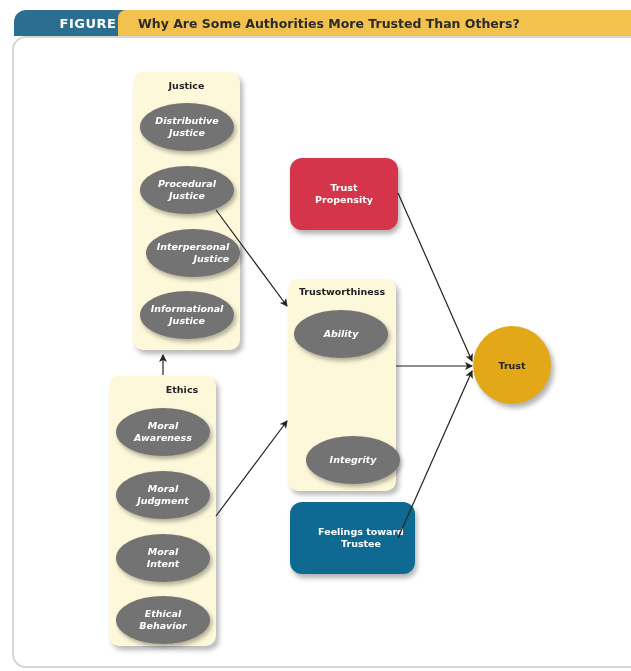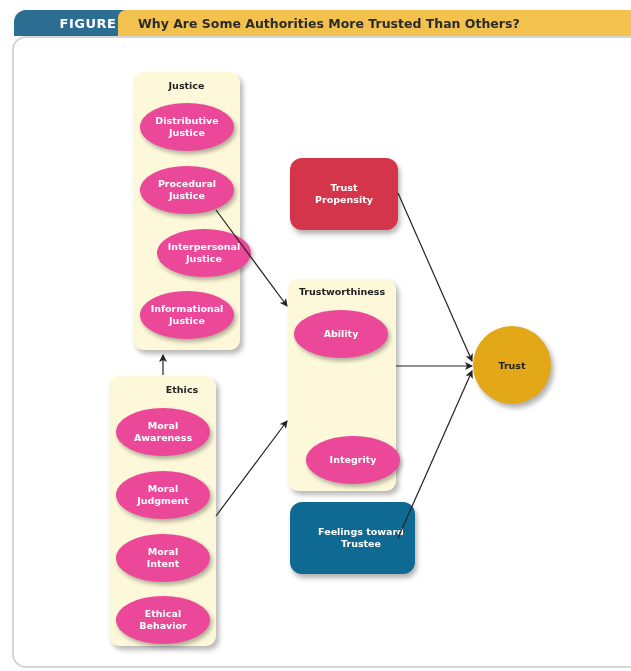--- a/index.html
+++ b/index.html
@@ -22,23 +22,23 @@
   .panel {
     position: absolute; background: #fdf8d9; border-radius: 10px;
     box-shadow: 3px 4px 5px rgba(0,0,0,0.28);
   }
   .panel-title {
     position: absolute; left: 0; right: 0; text-align: center; font-weight: bold;
     font-size: 9.5px; color: #222;
   }
   .oval {
     position: absolute; width: 94px; height: 48px; border-radius: 50%;
-    background: #ec4899; color: #fff; font-weight: bold; font-size: 9.5px;
+    background: #737373; color: #fff; font-weight: bold; font-size: 9.5px;
     display: flex; align-items: center; justify-content: center; text-align: center;
-    line-height: 1.25; box-shadow: 2px 3px 4px rgba(0,0,0,0.3); white-space: pre-line;
+    line-height: 1.25; box-shadow: 2px 3px 4px rgba(0,0,0,0.3); white-space: pre-line; font-style: italic;
   }
   .box {
     position: absolute; width: 108px; height: 72px; border-radius: 12px;
     color: #fff; font-weight: bold; font-size: 9.5px; display: flex; align-items: center;
     justify-content: center; text-align: center; line-height: 1.3; white-space: pre-line;
     box-shadow: 2px 4px 5px rgba(0,0,0,0.3);
   }
   .circle {
     position: absolute; width: 78px; height: 78px; border-radius: 50%;
     display: flex; align-items: center; justify-content: center;
@@ -52,21 +52,21 @@
 <div class="fig-tab">FIGURE 7-7</div>
 <div class="fig-title-bar">Why Are Some Authorities More Trusted Than Others?</div>
 <div class="frame"></div>
 
 <div class="panel" style="left:109px; top:72px; width:107px; height:278px;margin-left:24px;">
   <div class="panel-title" style="top:8px;">Justice</div>
   <div class="oval" style="left:7px; top:31px;">Distributive
 Justice</div>
   <div class="oval" style="left:7px; top:94px;">Procedural
 Justice</div>
-  <div class="oval" style="left:24px; top:157px;">Interpersonal
+  <div class="oval" style="left:13px; top:157px;text-align:right;">Interpersonal
 Justice</div>
   <div class="oval" style="left:7px; top:219px;">Informational
 Justice</div>
 </div>
 
 <div class="panel" style="left:109px; top:376px; width:107px; height:270px;">
   <div class="panel-title" style="top:8px;padding-left:39px;">Ethics</div>
   <div class="oval" style="left:7px; top:32px;">Moral
 Awareness</div>
   <div class="oval" style="left:7px; top:95px;">Moral

